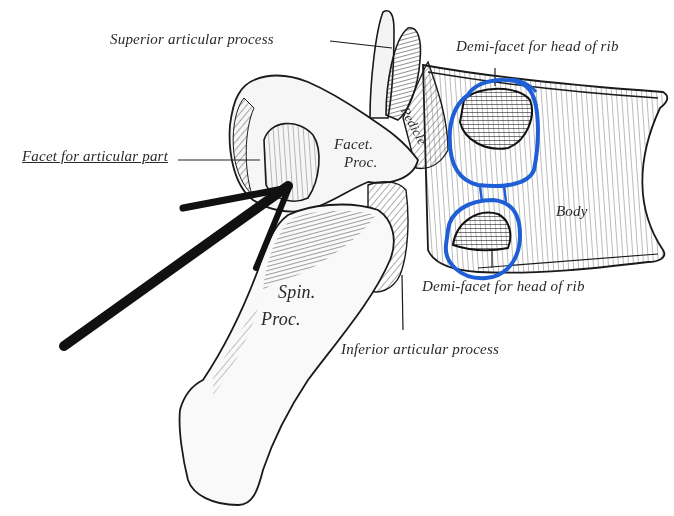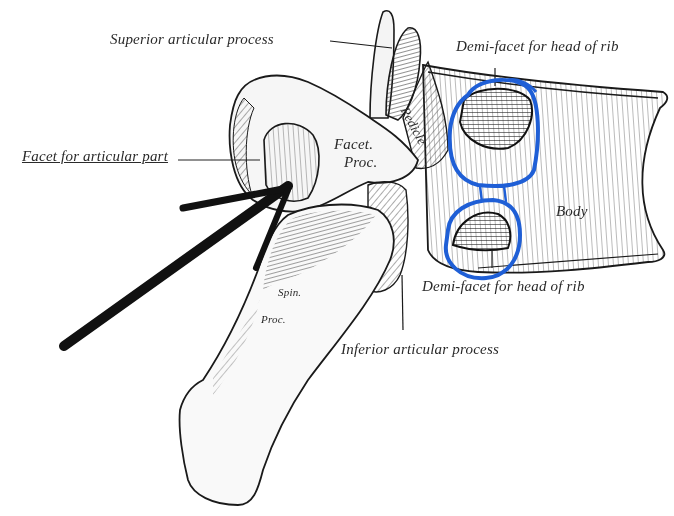--- a/index.html
+++ b/index.html
@@ -28,21 +28,21 @@
       position: absolute;
       font-family: "Liberation Serif", "DejaVu Serif", serif;
       font-style: italic;
       font-size: 15px;
       color: #2a2a2a;
       white-space: nowrap;
       line-height: 17px;
       letter-spacing: 0.2px;
     }
     .label.center { text-align: center; }
-    .label.small { font-size: 11px; }
+    .label.small { font-size: 18px; }
     .label.rot {
       transform-origin: left top;
       transform: rotate(62deg);
       font-size: 13px;
     }
   </style>
 </head>
 <body>
 
 <div class="figure">

